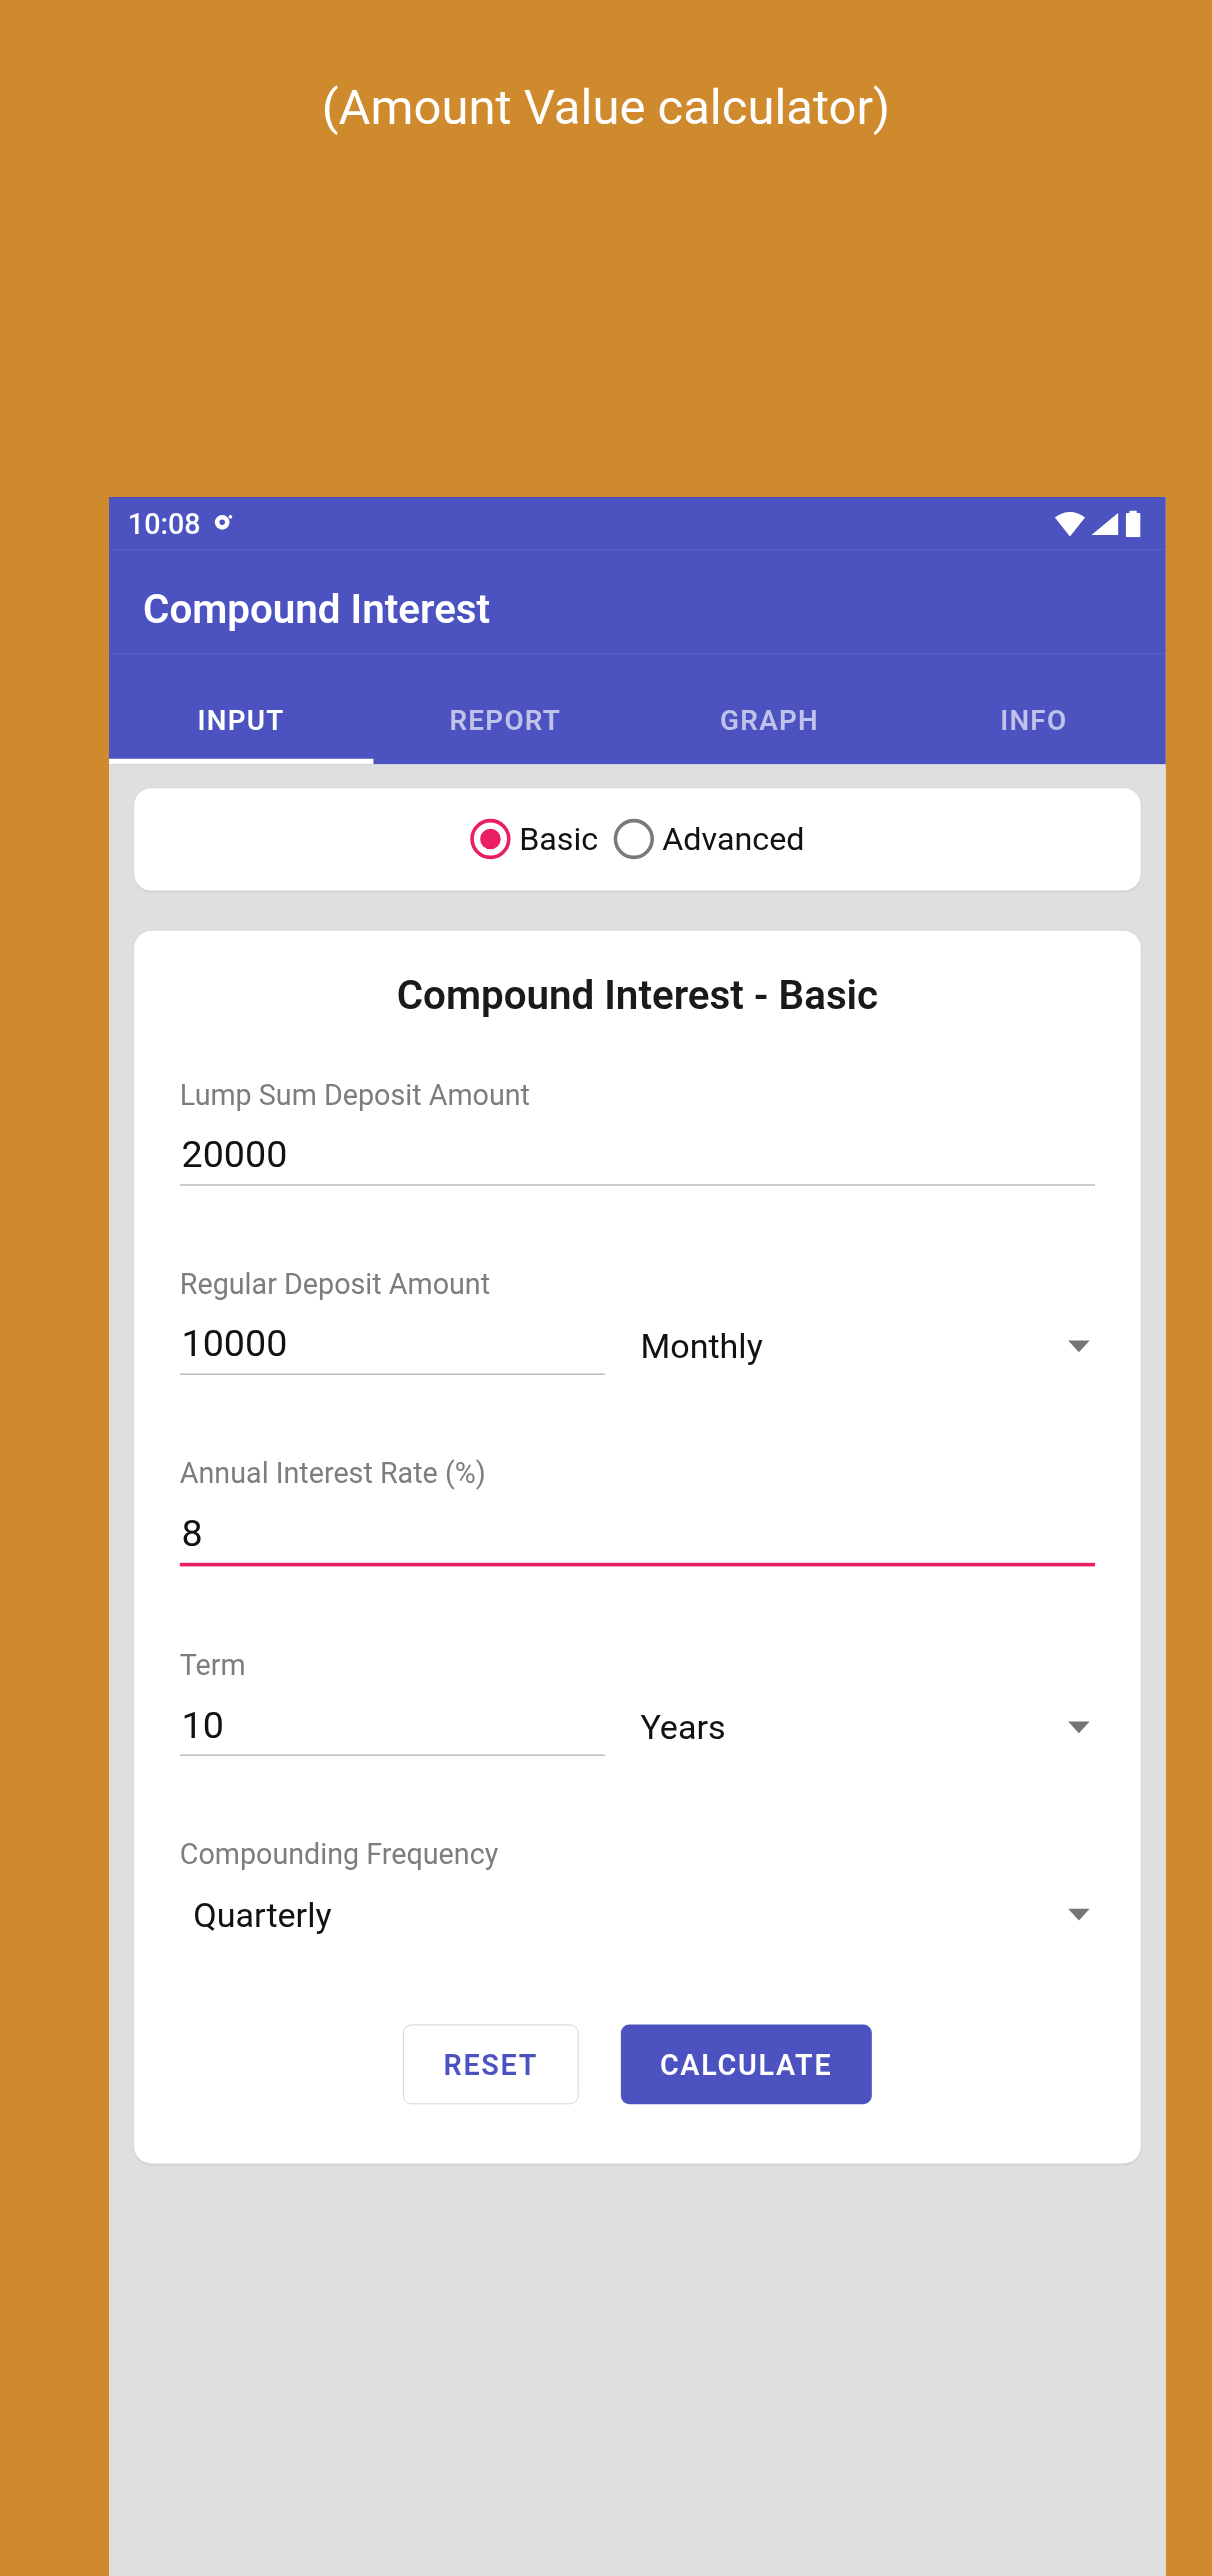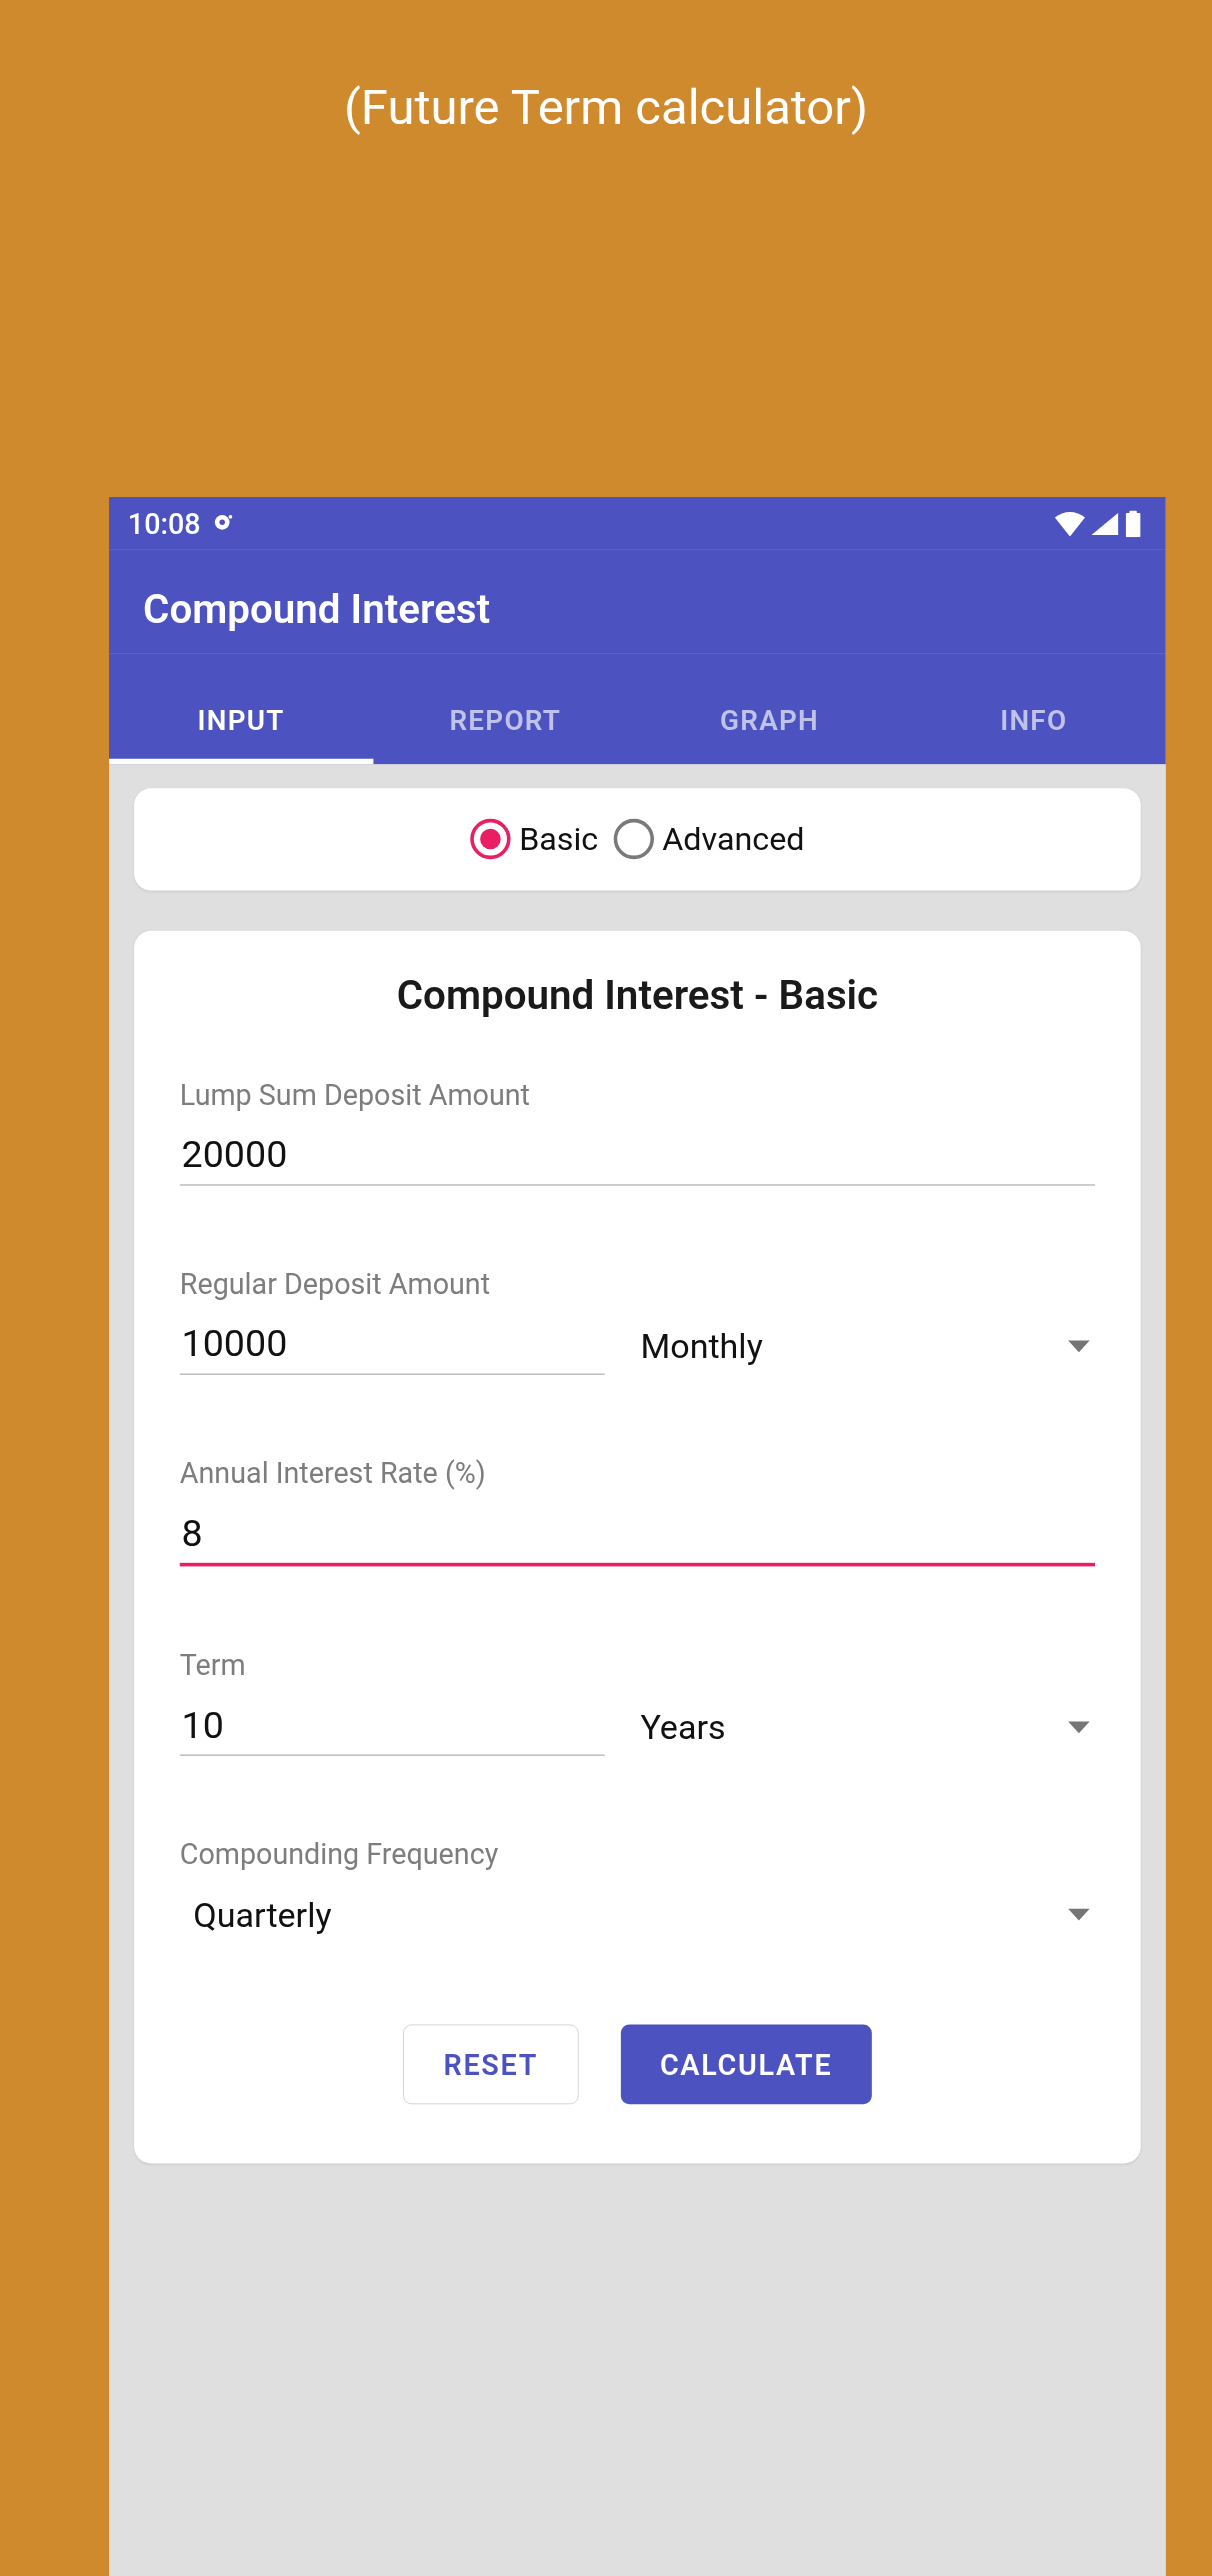--- a/index.html
+++ b/index.html
@@ -218,21 +218,21 @@
   }
   .btn-primary {
     background: #4c53c0;
     color: #fff;
   }
 </style>
 </head>
 <body>
 
 <div class="page-header">
-  <div class="page-subtitle">(Future Term calculator)</div>
+  <div class="page-subtitle">(Amount Value calculator)</div>
 </div>
 
 <div class="phone">
 
   <div class="status-bar">
     <div class="status-left">
       <span>10:08</span>
       <span>
         <svg width="24.6" height="24.6" viewBox="0 0 24 24">
             <circle cx="11" cy="12" r="8" fill="#fff"></circle>

